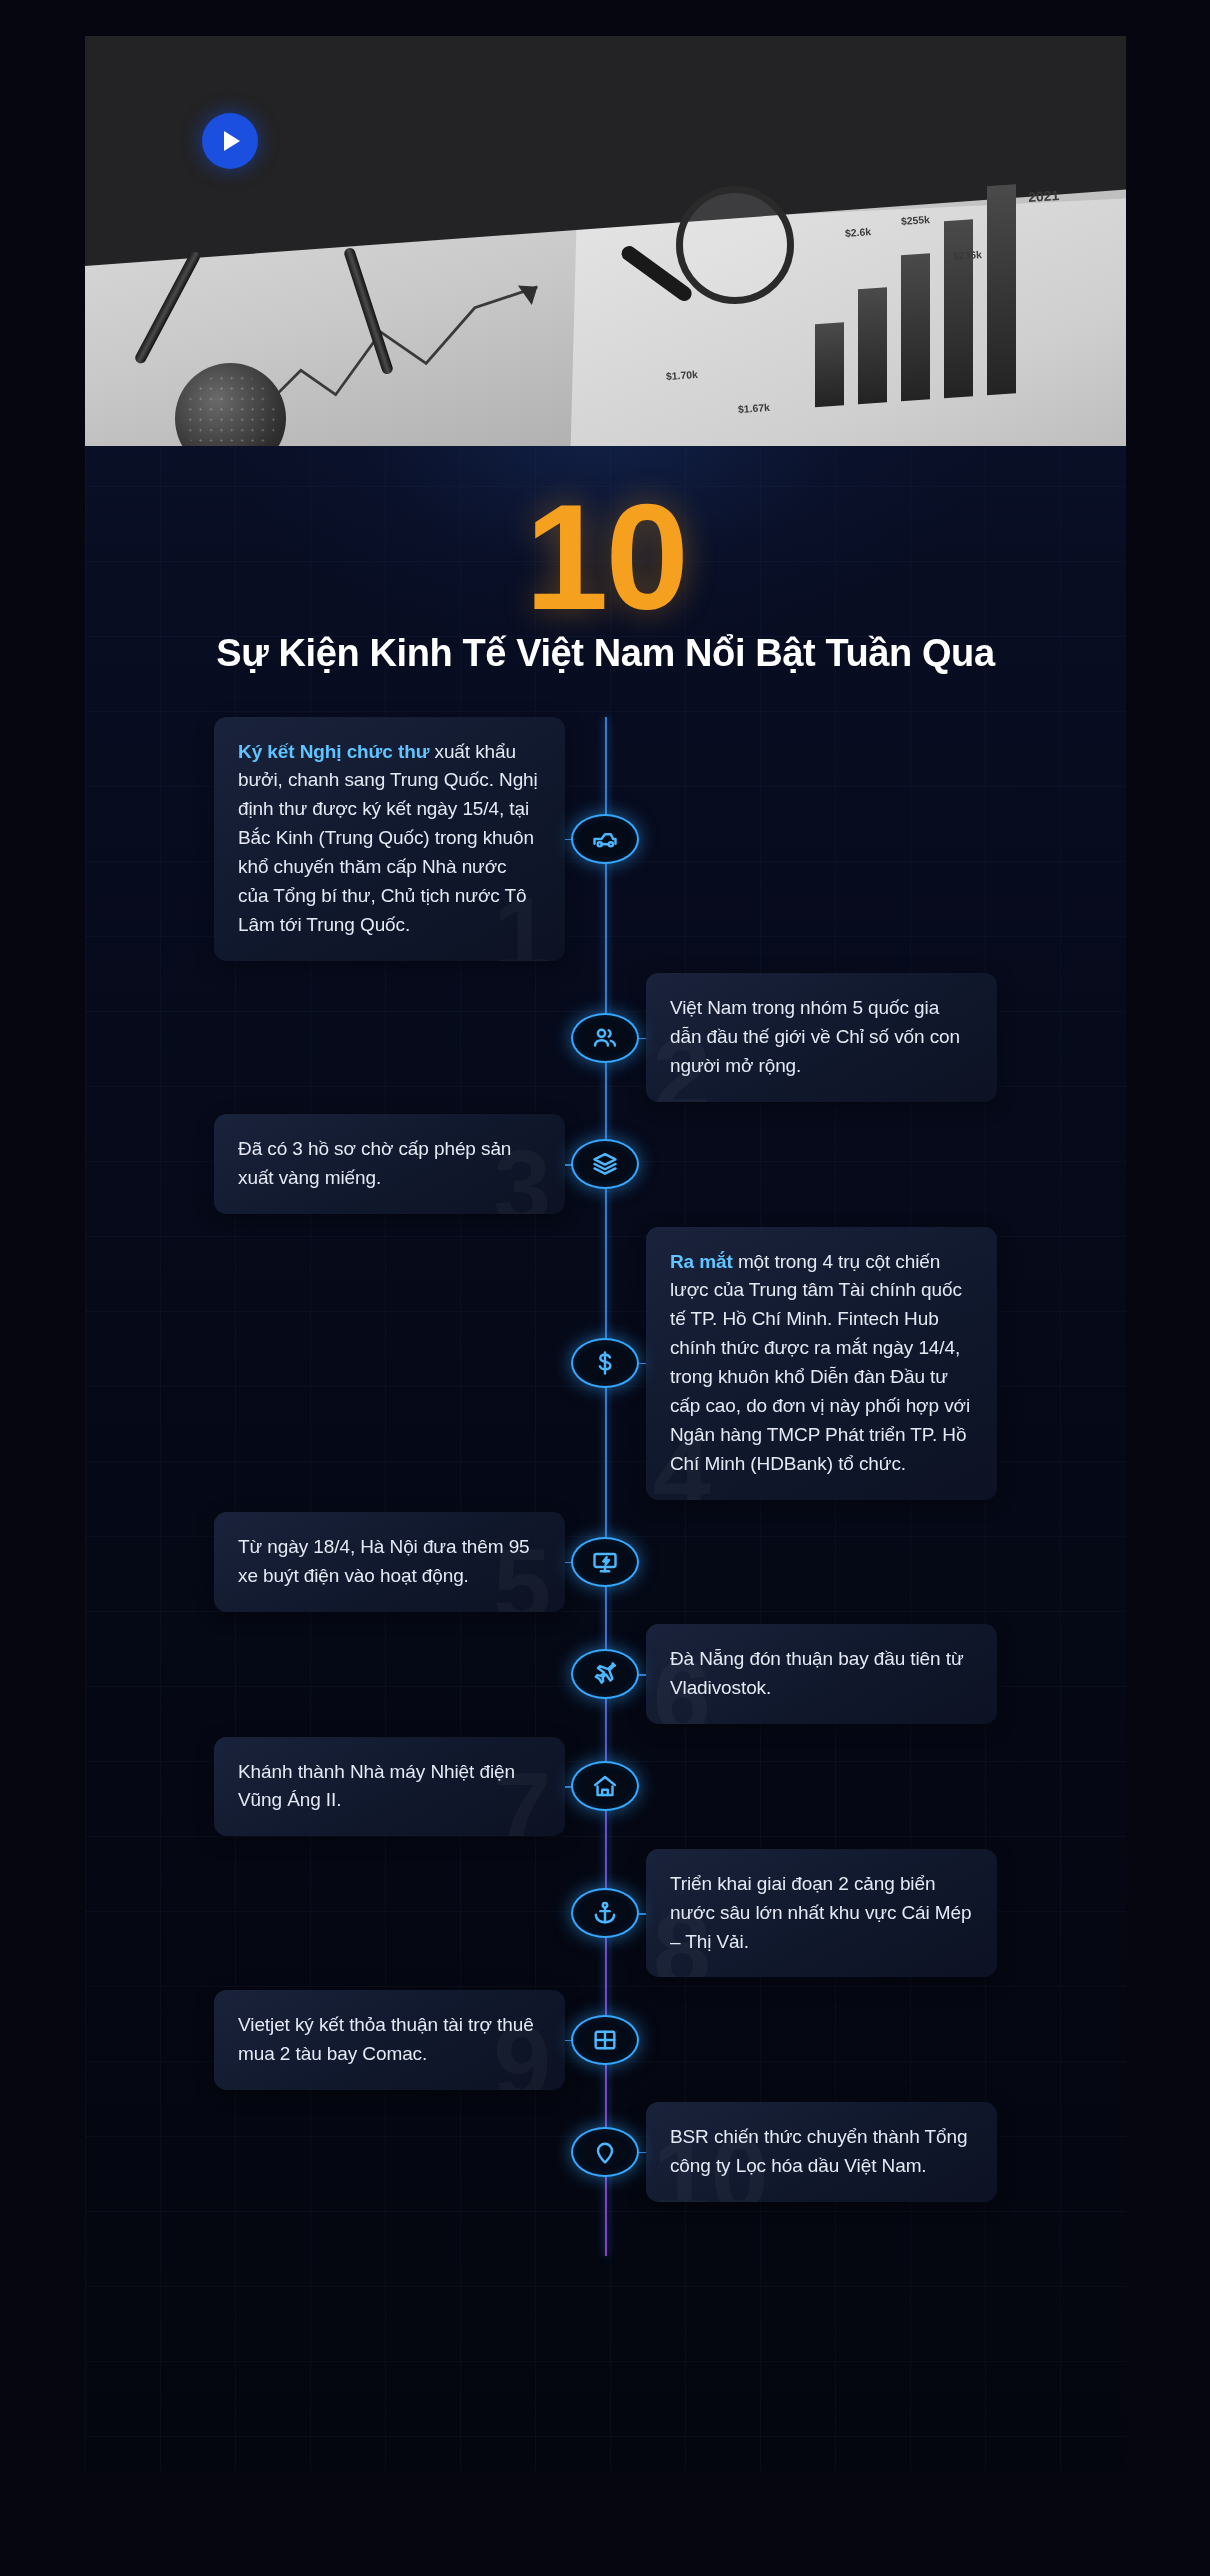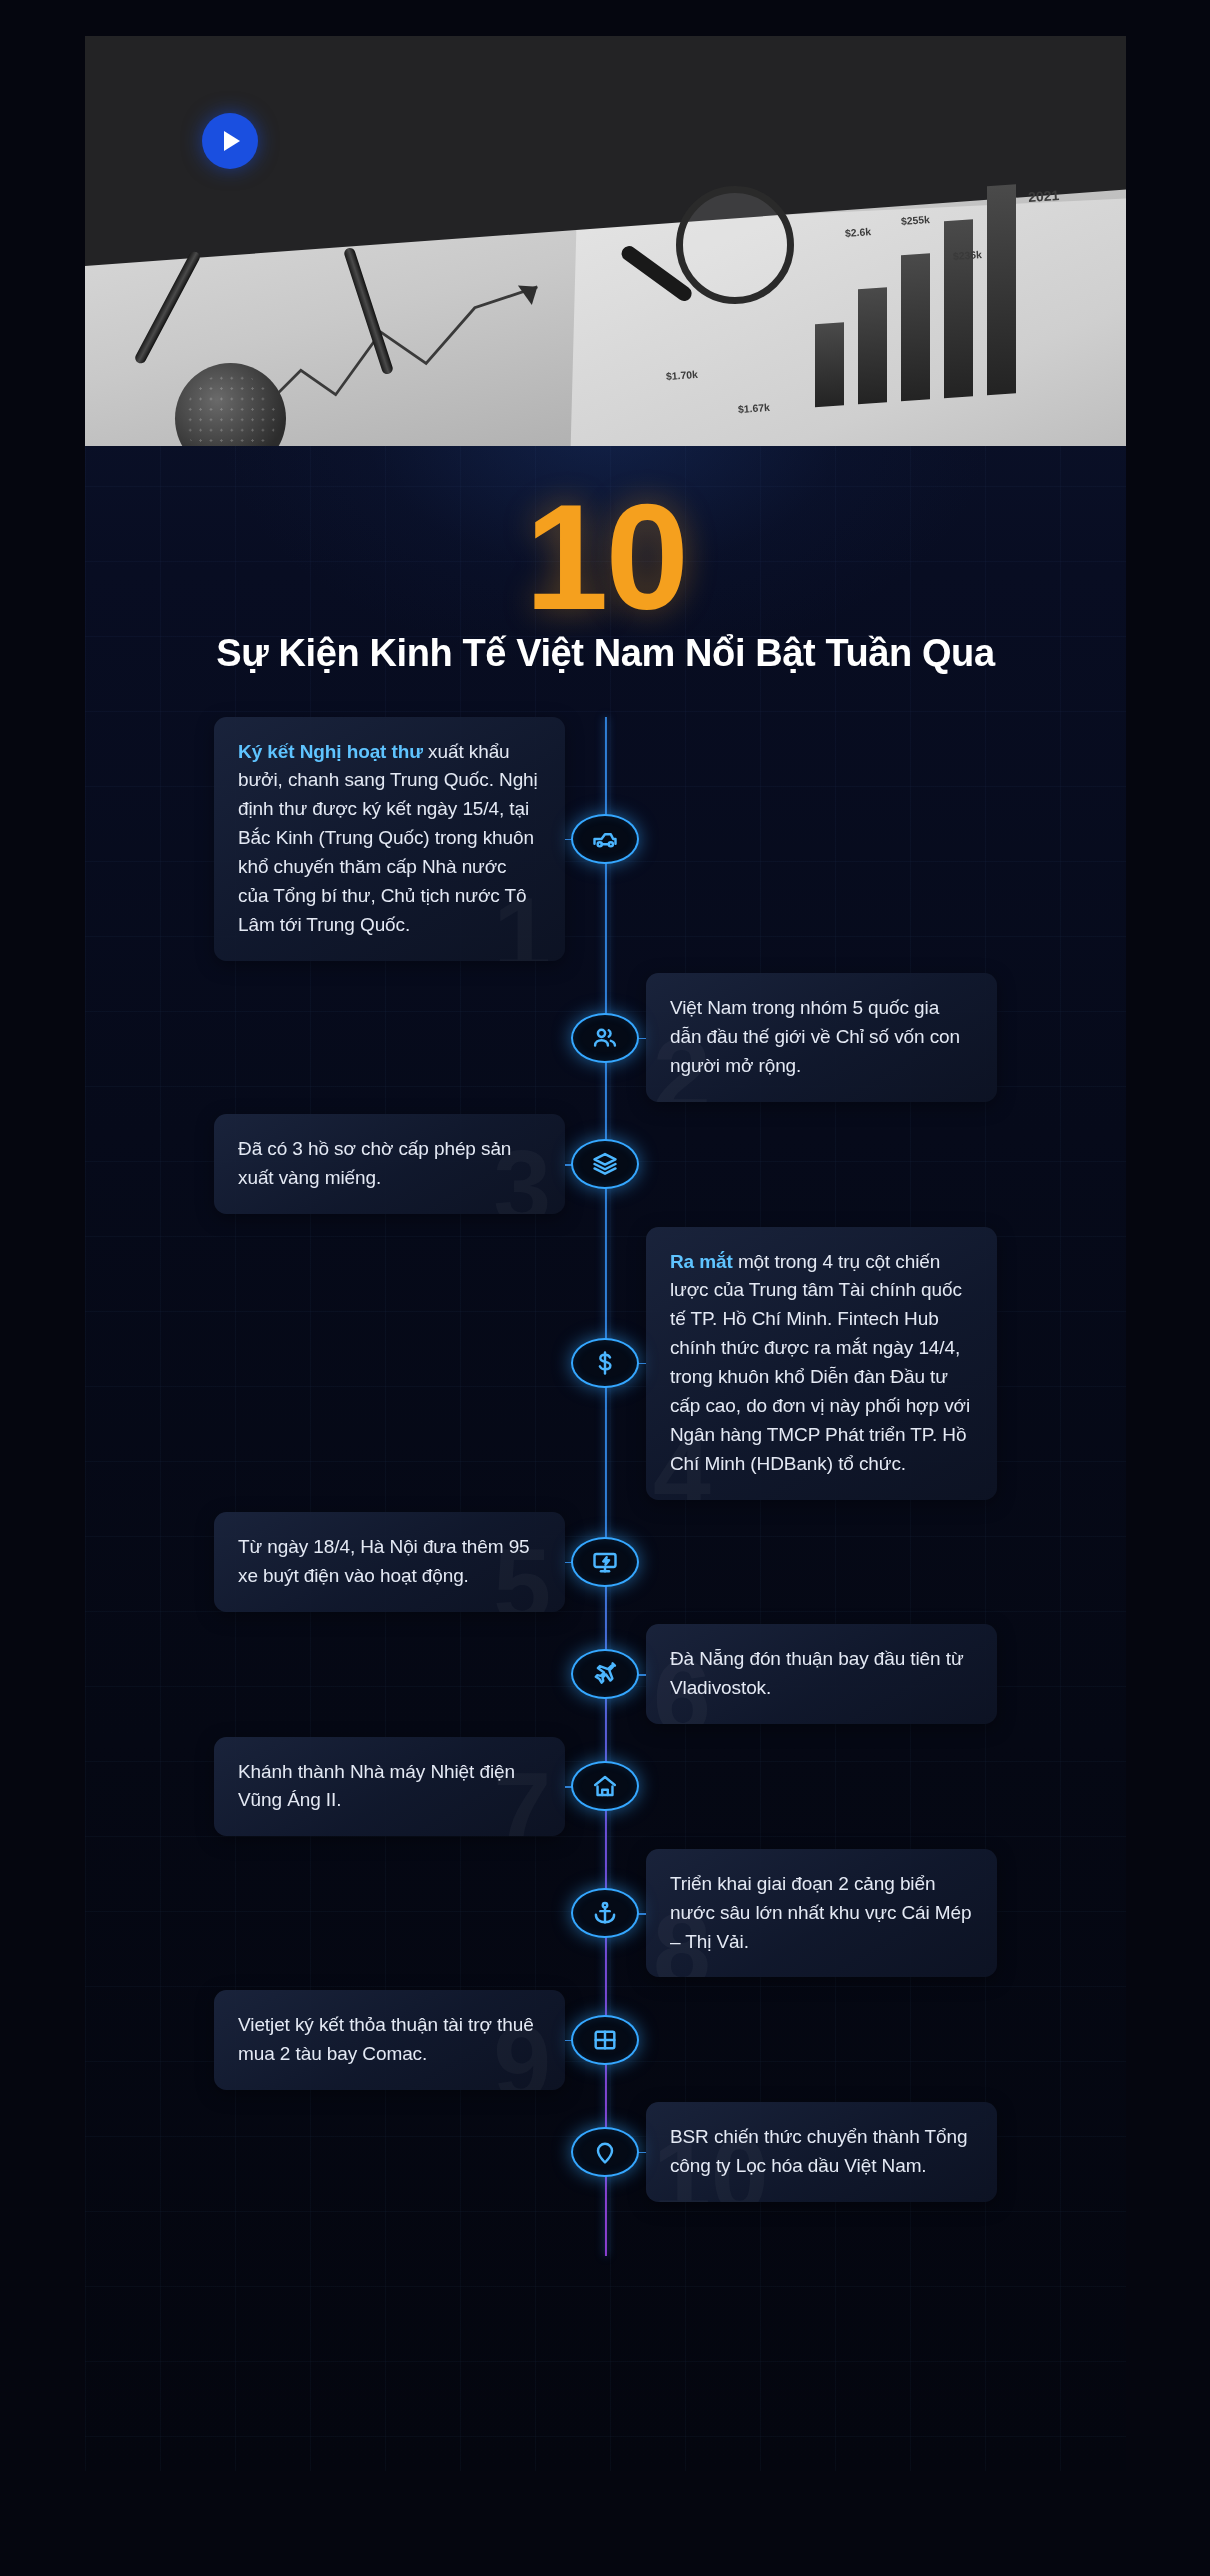--- a/index.html
+++ b/index.html
@@ -273,21 +273,21 @@
       <div class="big-ten">10</div>
       <div class="sub-title">Sự Kiện Kinh Tế Việt Nam Nổi Bật Tuần Qua</div>
     </div>
 
     <div class="timeline" id="timeline">
       <div class="spine"></div>
     <div class="row">
           <div class="side left">
             <div class="card">
               <div class="wm">1</div>
-              <div class="txt"><b>Ký kết Nghị hoạt thư</b><span> xuất khẩu bưởi, chanh sang Trung Quốc. Nghị định thư được ký kết ngày 15/4, tại Bắc Kinh (Trung Quốc) trong khuôn khổ chuyến thăm cấp Nhà nước của Tổng bí thư, Chủ tịch nước Tô Lâm tới Trung Quốc.</span></div>
+              <div class="txt"><b>Ký kết Nghị chức thư</b><span> xuất khẩu bưởi, chanh sang Trung Quốc. Nghị định thư được ký kết ngày 15/4, tại Bắc Kinh (Trung Quốc) trong khuôn khổ chuyến thăm cấp Nhà nước của Tổng bí thư, Chủ tịch nước Tô Lâm tới Trung Quốc.</span></div>
             </div>
             <div class="conn"></div>
           </div>
           <div class="hub">
             <div class="node">
               <svg viewBox="0 0 24 24">
                 <path d="M3 16v-4h6l3-4h5l2 4h2v4"></path>
                 <circle cx="7.5" cy="16.5" r="1.8"></circle>
                 <circle cx="17" cy="16.5" r="1.8"></circle>
                 <path d="M9.3 16.5h6"></path>

